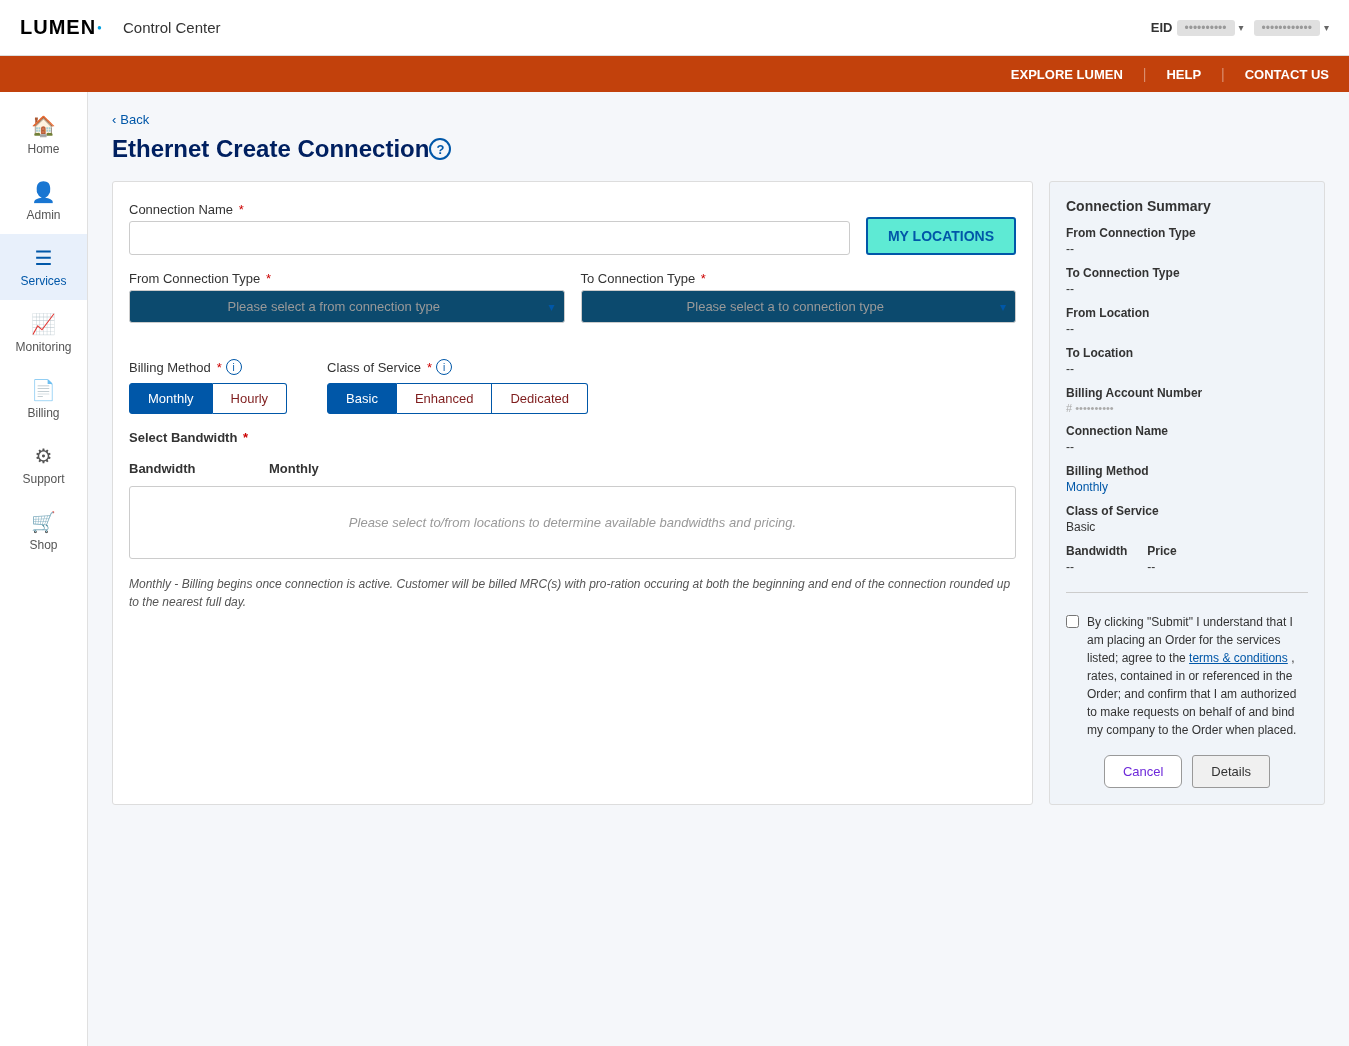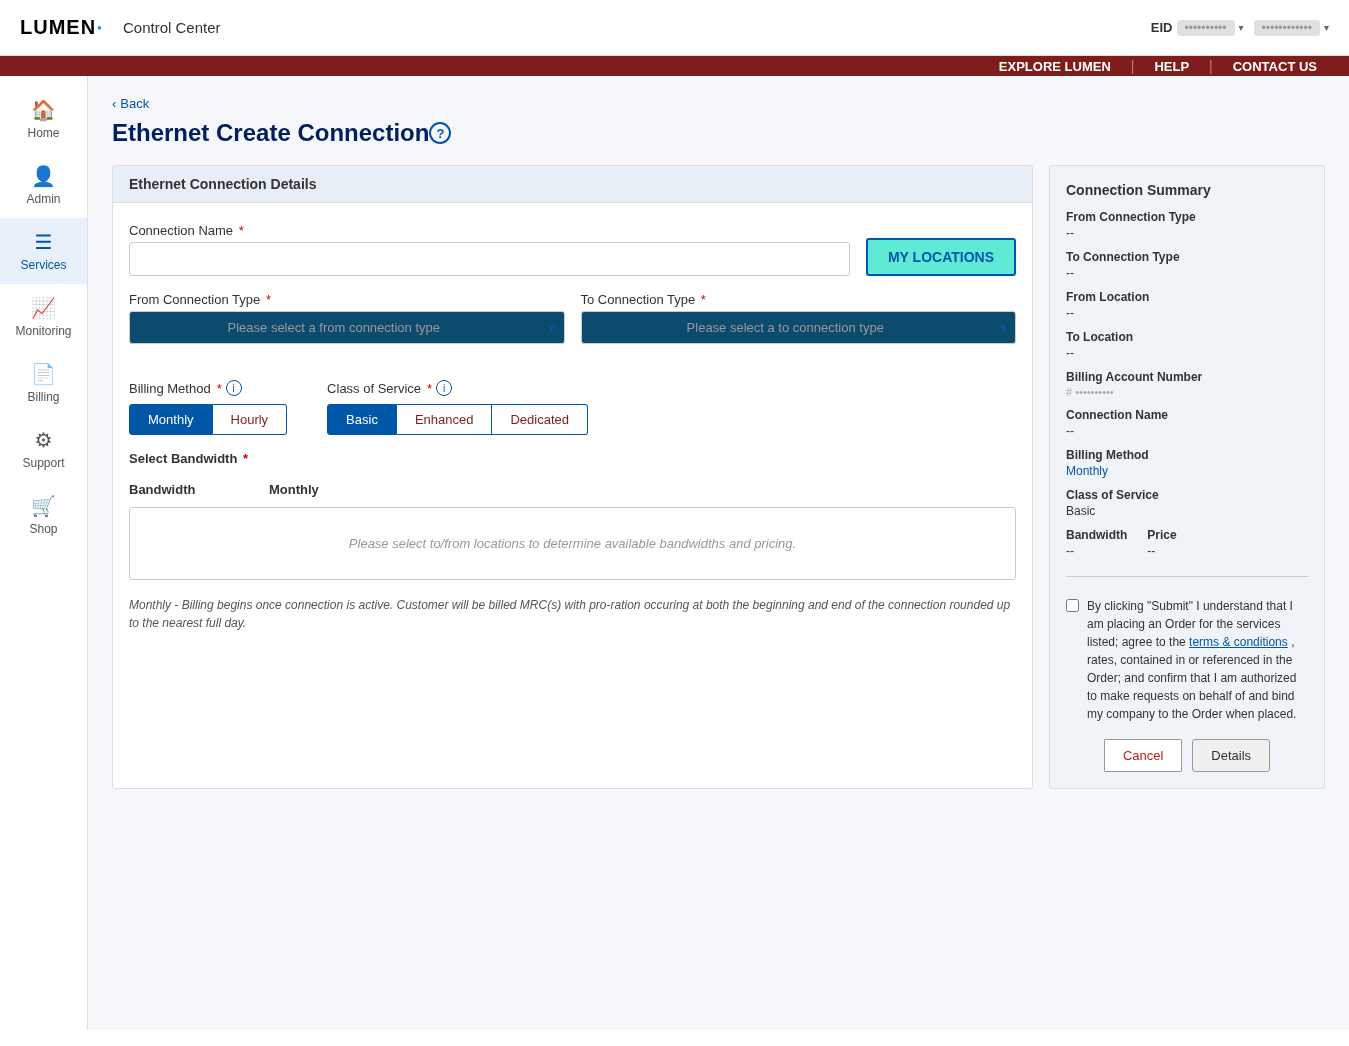--- a/index.html
+++ b/index.html
@@ -14,22 +14,22 @@
     .top-bar-left { display: flex; align-items: center; gap: 20px; }
     .app-title { font-size: 15px; color: #333; }
     .top-bar-right { display: flex; align-items: center; gap: 10px; font-size: 13px; color: #555; }
     .eid-info { display: flex; align-items: center; gap: 4px; cursor: pointer; }
     .eid-label { font-weight: bold; color: #333; }
     .eid-value { background: #e0e0e0; border-radius: 3px; padding: 1px 8px; color: #999; font-size: 12px; }
     .chevron { font-size: 10px; color: #666; }
 
     
     .blue-banner {
-      background: #7f1d1d; display: flex; justify-content: flex-end; align-items: center;
-      padding: 0 32px; height: 20px; gap: 20px;
+      background: #c2410c; display: flex; justify-content: flex-end; align-items: center;
+      padding: 0 20px; height: 36px; gap: 20px;
     }
     .blue-banner a {
       color: #fff; text-decoration: none; font-size: 13px; font-weight: bold;
       cursor: pointer;
     }
     .blue-banner .separator { color: rgba(255,255,255,0.4); }
 
     
     .app-body { display: flex; height: calc(1046px - 92px); }
 
@@ -167,22 +167,22 @@
 
     
     .consent-area { margin-top: 12px; font-size: 12px; color: #333; line-height: 1.5; }
     .consent-area label { display: flex; gap: 8px; align-items: flex-start; cursor: pointer; }
     .consent-area input[type=checkbox] { margin-top: 2px; flex-shrink: 0; }
     .terms-link { color: #0057a8; text-decoration: underline; cursor: pointer; }
 
     
     .summary-actions { display: flex; gap: 10px; margin-top: 16px; justify-content: center; }
     .btn-cancel {
-      border: 1px solid #999; background: #fff; color: #b91c1c;
-      padding: 8px 18px; font-size: 13px; cursor: pointer; border-radius: 1px;
+      border: 1px solid #999; background: #fff; color: #6d28d9;
+      padding: 8px 18px; font-size: 13px; cursor: pointer; border-radius: 6px;
     }
     .btn-submit {
       border: 1px solid #999; background: #f0f0f0; color: #333;
       padding: 8px 18px; font-size: 13px; cursor: pointer; border-radius: 3px;
     }
 
     
     .lumen-logo {
       font-size: 20px; font-weight: 900; letter-spacing: 1px;
       color: #000; display: flex; align-items: center;
@@ -262,21 +262,20 @@
     </div>
 
     <div class="page-title">
       <span>Ethernet Create Connection</span>
       <span class="help-icon">?</span>
     </div>
 
     <div class="content-with-summary">
 
       <div class="form-panel">
-        <div class="form-panel-header">Ethernet Connection Details</div>
         <div class="form-body">
 
           <div class="form-row">
             <div class="form-group full">
               <label class="form-label">
                 <span>Connection Name</span>
                 <span class="required">*</span>
               </label>
               <input type="text" class="form-input" style="">
             </div>

